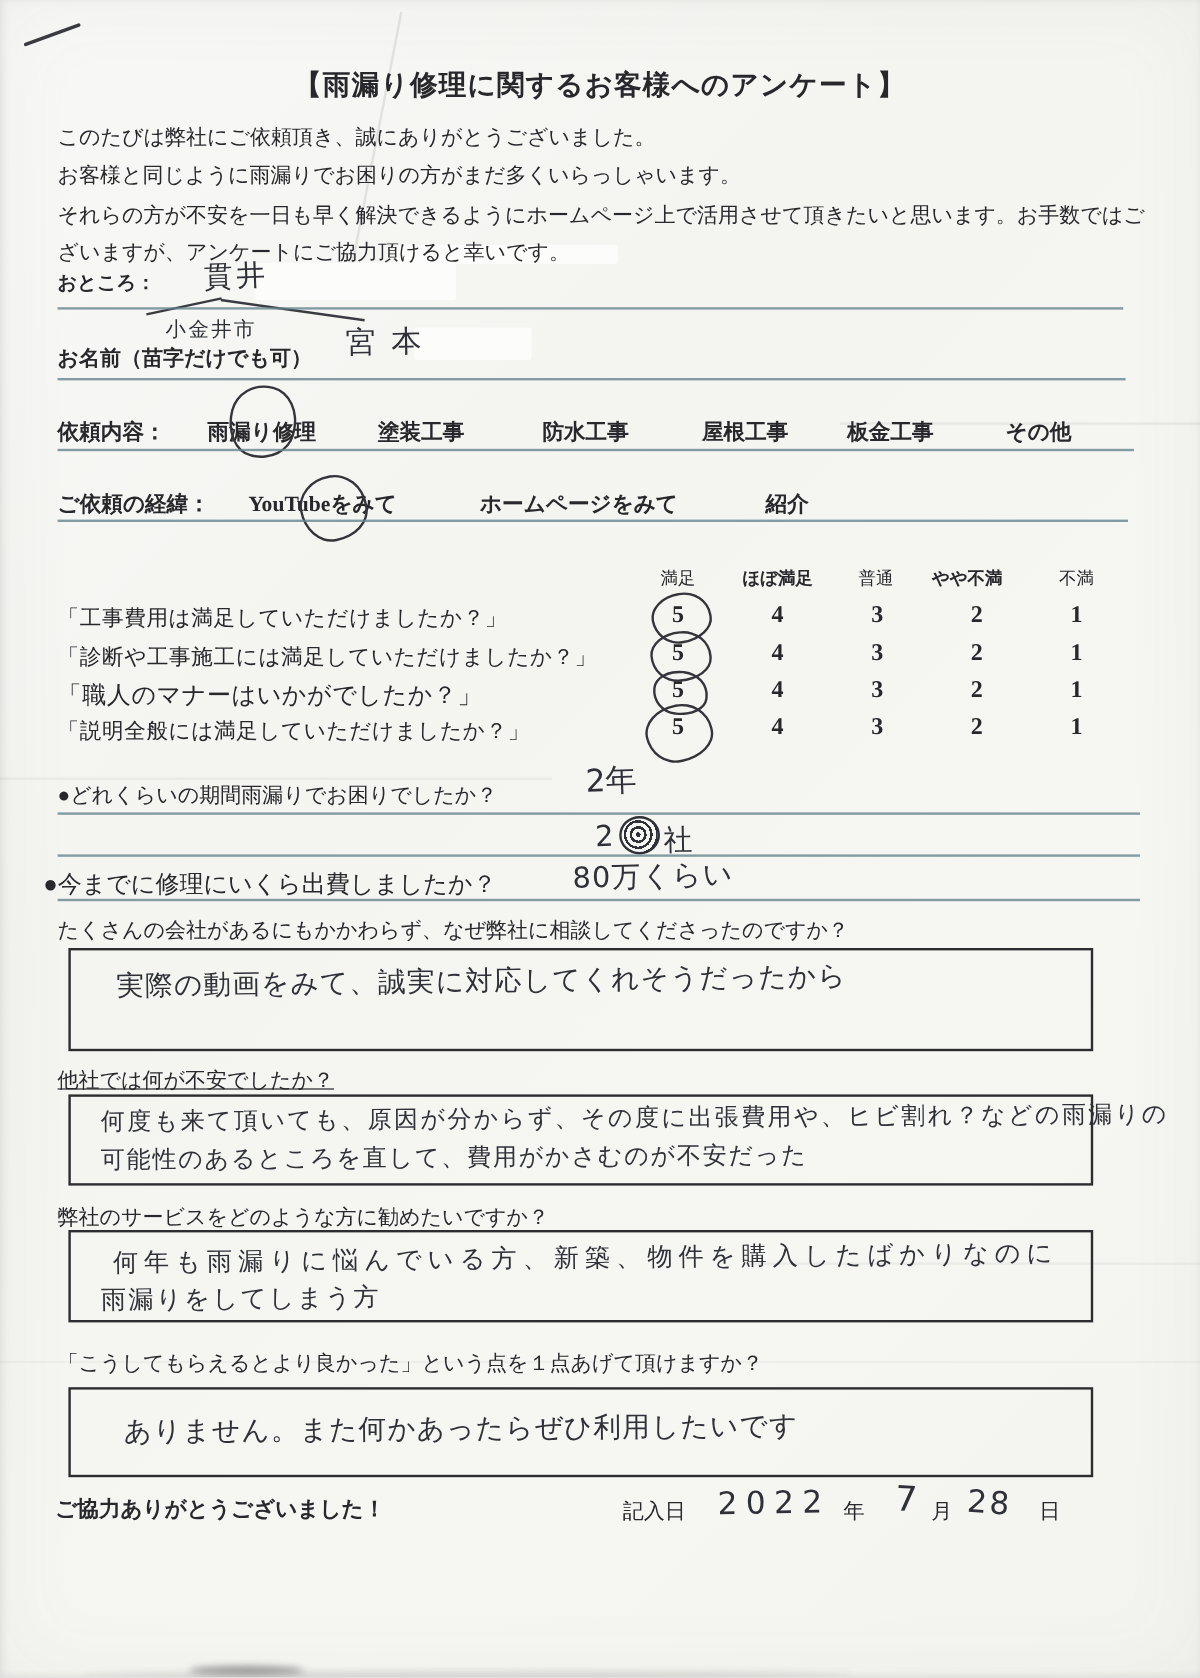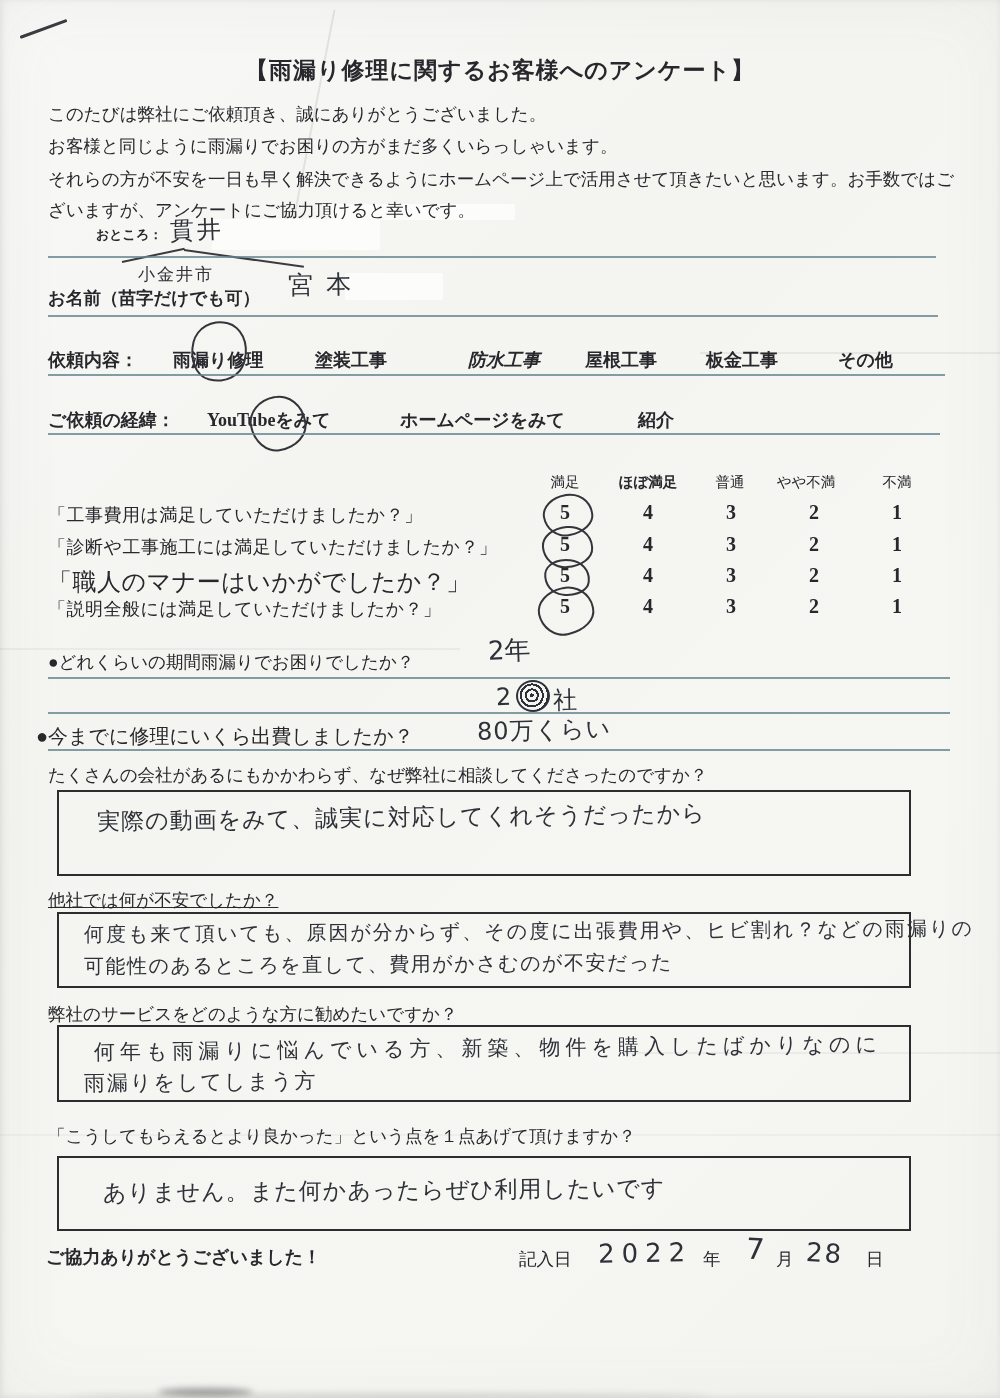--- a/index.html
+++ b/index.html
@@ -39,71 +39,71 @@
   <div class="whiteout" style="left:212px;top:219px;width:168px;height:31px;"></div>
   <div class="whiteout" style="left:345px;top:273px;width:98px;height:27px;"></div>
   <div class="smudge" style="left:158px;top:1388px;width:95px;height:8px;"></div>
   <div class="smudge" style="left:70px;top:1393px;width:640px;height:5px;opacity:.35;"></div>
 
   <div class="print b" style="left:0;top:55px;width:1000px;text-align:center;font-size:23px;letter-spacing:1px;">【雨漏り修理に関するお客様へのアンケート】</div>
   <div class="print" style="left:48px;top:102px;font-size:17.5px;">このたびは弊社にご依頼頂き、誠にありがとうございました。</div>
   <div class="print" style="left:48px;top:164px;width:914px;font-size:17.5px;white-space:normal;line-height:31px;">それらの方が不安を一日も早く解決できるようにホームページ上で活用させて頂きたいと思います。お手数ではございますが、アンケートにご協力頂けると幸いです。</div>
   <div class="print" style="left:48px;top:134px;font-size:17.5px;">お客様と同じように雨漏りでお困りの方がまだ多くいらっしゃいます。</div>
 
-  <div class="print b" style="left:48px;top:226px;font-size:13px;margin-left:48px;">おところ：</div>
+  <div class="print b" style="left:48px;top:226px;font-size:16px;">おところ：</div>
   <div class="hw" style="left:170px;top:214px;font-size:24px;letter-spacing:3px;transform:rotate(-2deg);">貫井</div>
   <div class="caret" style="left:122px;top:261px;width:64px;transform:rotate(-12deg);"></div>
   <div class="caret" style="left:184px;top:249px;width:121px;transform:rotate(8deg);"></div>
   <div class="hw" style="left:138px;top:263px;font-size:17px;letter-spacing:2px;">小金井市</div>
   <div class="rule" style="left:48px;top:256px;width:888px;"></div>
 
   <div class="print b" style="left:48px;top:286px;font-size:17.5px;">お名前（苗字だけでも可）</div>
   <div class="hw" style="left:288px;top:268px;font-size:25px;letter-spacing:13px;transform:rotate(-1deg);">宮本</div>
   <div class="rule" style="left:48px;top:315px;width:890px;"></div>
 
   <div class="print b" style="left:48px;top:348px;font-size:18px;">依頼内容：</div>
   <div class="print b" style="left:173px;top:348px;font-size:18px;">雨漏り修理</div>
   <div class="print b" style="left:315px;top:348px;font-size:18px;font-family:Liberation Mono, monospace;">塗装工事</div>
-  <div class="print b" style="left:468px;top:348px;font-size:18px;font-style:italic;">防水工事</div>
+  <div class="print b" style="left:452px;top:348px;font-size:18px;">防水工事</div>
   <div class="print b" style="left:585px;top:348px;font-size:18px;">屋根工事</div>
   <div class="print b" style="left:706px;top:348px;font-size:18px;">板金工事</div>
   <div class="print b" style="left:838px;top:348px;font-size:18px;">その他</div>
   <div class="circ" style="left:191px;top:321px;width:52px;height:57px;transform:rotate(14deg);"></div>
   <div class="rule" style="left:48px;top:374px;width:897px;"></div>
 
   <div class="print b" style="left:48px;top:408px;font-size:18px;">ご依頼の経緯：</div>
   <div class="print b" style="left:207px;top:408px;font-size:18px;">YouTubeをみて</div>
   <div class="print b" style="left:400px;top:408px;font-size:18px;">ホームページをみて</div>
   <div class="print b" style="left:638px;top:408px;font-size:18px;">紹介</div>
   <div class="circ" style="left:250px;top:396px;width:52px;height:51px;transform:rotate(-10deg);"></div>
   <div class="rule" style="left:48px;top:433px;width:892px;"></div>
 
   <div class="print rhead" style="left:535px;top:473px;width:60px;">満足</div>
   <div class="print rhead" style="left:608px;top:473px;width:80px;font-weight:bold;">ほぼ満足</div>
   <div class="print rhead" style="left:700px;top:473px;width:60px;">普通</div>
-  <div class="print rhead" style="left:766px;top:473px;width:80px;">やや不満</div>
+  <div class="print rhead" style="left:766px;top:473px;width:80px;font-weight:bold;">やや不満</div>
   <div class="print rhead" style="left:867px;top:473px;width:60px;">不満</div>
 
   <div class="print" style="left:48px;top:503px;font-size:18px;letter-spacing:.5px;">「工事費用は満足していただけましたか？」</div>
   <div class="print rnum" style="left:548px;top:501px;">5</div>
   <div class="print rnum" style="left:631px;top:501px;">4</div>
   <div class="print rnum" style="left:714px;top:501px;">3</div>
   <div class="print rnum" style="left:797px;top:501px;">2</div>
   <div class="print rnum" style="left:880px;top:501px;">1</div>
   <div class="circ" style="left:543px;top:494px;width:46px;height:38px;transform:rotate(-10deg);"></div>
 
   <div class="print" style="left:48px;top:535px;font-size:18px;letter-spacing:.5px;">「診断や工事施工には満足していただけましたか？」</div>
   <div class="print rnum" style="left:548px;top:533px;">5</div>
   <div class="print rnum" style="left:631px;top:533px;">4</div>
   <div class="print rnum" style="left:714px;top:533px;">3</div>
   <div class="print rnum" style="left:797px;top:533px;">2</div>
   <div class="print rnum" style="left:880px;top:533px;">1</div>
   <div class="circ" style="left:542px;top:526px;width:47px;height:38px;transform:rotate(-4deg);"></div>
 
-  <div class="print" style="left:48px;top:566px;font-size:24px;letter-spacing:.5px;">「職人のマナーはいかがでしたか？」</div>
+  <div class="print" style="left:48px;top:566px;font-size:20px;letter-spacing:.5px;">「職人のマナーはいかがでしたか？」</div>
   <div class="print rnum" style="left:548px;top:564px;">5</div>
   <div class="print rnum" style="left:631px;top:564px;">4</div>
   <div class="print rnum" style="left:714px;top:564px;">3</div>
   <div class="print rnum" style="left:797px;top:564px;">2</div>
   <div class="print rnum" style="left:880px;top:564px;">1</div>
   <div class="circ" style="left:544px;top:559px;width:42px;height:33px;transform:rotate(6deg);"></div>
 
   <div class="print" style="left:48px;top:597px;font-size:18px;letter-spacing:.5px;">「説明全般には満足していただけましたか？」</div>
   <div class="print rnum" style="left:548px;top:595px;">5</div>
   <div class="print rnum" style="left:631px;top:595px;">4</div>

